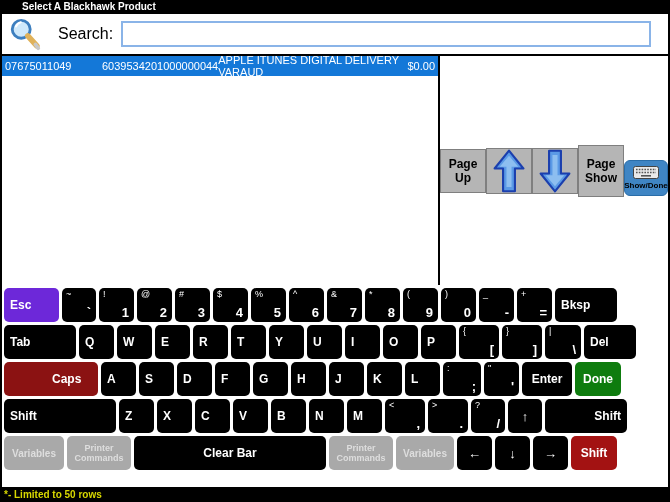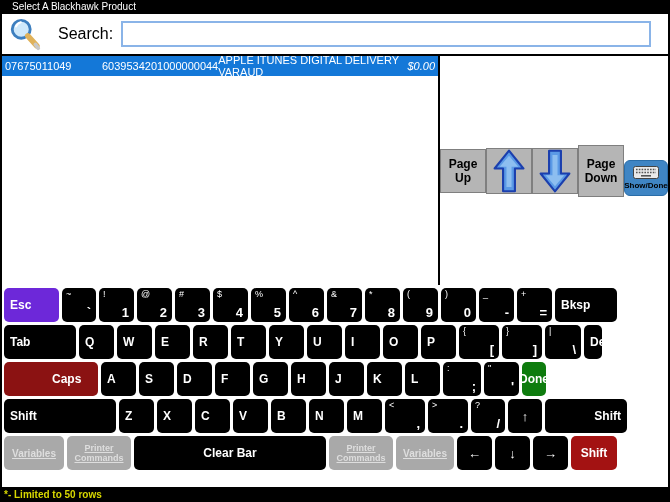--- a/index.html
+++ b/index.html
@@ -1,45 +1,45 @@
 <!DOCTYPE html>
 <html><head>
 <meta charset="utf-8">
 <style>
   html,body{margin:0;padding:0;}
   body{width:670px;height:502px;font-family:"Liberation Sans",sans-serif;background:#fff;overflow:hidden;}
   .window{width:670px;height:502px;background:#000;display:flex;flex-direction:column;box-sizing:border-box;}
-  .title-bar{flex:0 0 14px;background:#000;color:#fff;font-size:10px;font-weight:normal;line-height:14px;padding-left:12px;}
+  .title-bar{flex:0 0 14px;background:#000;color:#fff;font-size:10px;font-weight:bold;line-height:14px;padding-left:22px;}
   .search-panel{flex:0 0 40px;background:#fff;margin:0 2px;display:flex;align-items:center;}
   .search-icon{width:34px;height:34px;margin-left:6px;flex:0 0 auto;}
   .search-label{font-size:16px;color:#000;margin-left:16px;}
   .search-input{margin-left:8px;width:518px;height:22px;border:2px solid #8ab4e8;font-size:14px;padding:0 4px;outline:none;font-family:inherit;}
   .content{flex:0 0 229px;background:#fff;margin:0 2px;display:flex;border-top:2px solid #000;box-sizing:content-box;}
   .results{flex:1;border-right:2px solid #000;overflow:hidden;background:#fff;}
   .result-row{height:20px;display:flex;align-items:center;background:#1478d8;color:#fff;font-size:11px;padding:0 3px;}
   .cell-upc{flex:0 0 97px;}
   .cell-code{flex:0 0 104px;}
   .cell-desc{flex:1;}
-  .cell-price{flex:0 0 auto;font-style:italic;}
+  .cell-price{flex:0 0 auto;}
   .sidebar{flex:0 0 48px;display:flex;align-items:center;padding-top:3px;background:#fff;}
   .side-btn{width:46px;background:#b5b5b5;border:1px solid #7f7f7f;display:flex;align-items:center;justify-content:center;font-weight:bold;font-size:12px;color:#000;text-align:center;margin-bottom:2px;box-sizing:border-box;padding:0;font-family:inherit;line-height:1.2;cursor:pointer;}
   .btn-page-up{height:44px;}
   .btn-arrow{height:46px;}
   .btn-page-down{height:52px;}
   .btn-show-hide{width:44px;height:36px;margin-top:12px;background:#3f85c4;border:1px solid #2a6da8;border-radius:6px;display:flex;flex-direction:column;align-items:center;justify-content:center;gap:2px;font-size:8px;font-weight:bold;color:#000;position:relative;z-index:5;cursor:pointer;font-family:inherit;}
   .keyboard{flex:1;background:#fff;margin:0 2px;padding-top:3px;}
   .kb-row{display:flex;margin:0 0 3px 2px;height:34px;}
   .key{background:#000;color:#fff;border-radius:5px;margin-right:3px;box-sizing:border-box;position:relative;display:flex;align-items:center;justify-content:center;font-size:12px;font-weight:bold;flex:0 0 auto;cursor:pointer;}
   .k-left{justify-content:flex-start;padding-left:6px;}
   .k-right{justify-content:flex-end;padding-right:6px;}
   .k-red{background:#6d28d9;}
   .k-maroon{background:#8b1212;padding-left:48px;}
   .k-green{background:#0e7c0e;}
   .k-darkred{background:#a31212;}
-  .k-gray{background:#a9a9a9;color:#dedede;font-size:10px;text-decoration:underline;}
+  .k-gray{background:#a9a9a9;color:#dedede;font-size:10px;}
   .k-small{font-size:9px;line-height:1.15;text-align:center;}
   .k-arrow{font-size:13px;}
   .dual .k-shift{position:absolute;top:1px;left:4px;font-size:9px;font-weight:normal;}
   .dual .k-main{position:absolute;bottom:2px;right:5px;font-size:13px;font-weight:bold;}
   .status-bar{flex:0 0 15px;background:#000;color:#d8d800;font-size:10px;font-weight:bold;line-height:15px;padding-left:4px;}
 </style>
 </head>
 <body>
 
 <div class="window">
@@ -76,21 +76,21 @@
           <path d="M20 2 L37 23 H27 V50 H13 V23 H3 Z" fill="#5b9ae6" stroke="#1b3fae" stroke-width="2.5" stroke-linejoin="round"></path>
           <path d="M20 8 L31 21 H23 V45 H17 V21 H9 Z" fill="#9ecaf3" opacity="0.75"></path>
         </svg>
       </button>
       <button class="side-btn btn-arrow">
         <svg width="38" height="44" viewBox="0 0 40 52">
           <path d="M20 50 L3 29 H13 V2 H27 V29 H37 Z" fill="#5b9ae6" stroke="#1b3fae" stroke-width="2.5" stroke-linejoin="round"></path>
           <path d="M20 44 L9 31 H17 V7 H23 V31 H31 Z" fill="#9ecaf3" opacity="0.75"></path>
         </svg>
       </button>
-      <button class="side-btn btn-page-down">Page Down</button>
+      <button class="side-btn btn-page-down">Page Show</button>
       <button class="btn-show-hide">
         <svg width="26" height="13" viewBox="0 0 26 13">
           <rect x="0.5" y="0.5" width="25" height="12" rx="2" fill="#e9e9e9" stroke="#444"></rect>
           <line x1="3" y1="3.5" x2="23" y2="3.5" stroke="#555" stroke-width="1.6" stroke-dasharray="1.6 1.2"></line>
           <line x1="3" y1="6.5" x2="23" y2="6.5" stroke="#555" stroke-width="1.6" stroke-dasharray="1.6 1.2"></line>
           <line x1="8" y1="9.8" x2="18" y2="9.8" stroke="#555" stroke-width="1.6"></line>
         </svg>
         <span>Show/Done</span>
       </button>
     </div>
@@ -170,42 +170,43 @@
           <span class="k-main">[</span>
         </div>
         <div class="key dual" style="width: 40px;">
           <span class="k-shift">}</span>
           <span class="k-main">]</span>
         </div>
         <div class="key dual" style="width: 36px;">
           <span class="k-shift">|</span>
           <span class="k-main">\</span>
         </div>
-        <div class="key k-left" style="width: 18px;">Del</div>
+        <div class="key k-left" style="width: 52px;">Del</div>
       </div>
       <div class="kb-row">
         <div class="key k-maroon k-left" style="width: 94px;">Caps</div>
         <div class="key k-left" style="width: 35px;">A</div>
         <div class="key k-left" style="width: 35px;">S</div>
         <div class="key k-left" style="width: 35px;">D</div>
         <div class="key k-left" style="width: 35px;">F</div>
         <div class="key k-left" style="width: 35px;">G</div>
         <div class="key k-left" style="width: 35px;">H</div>
         <div class="key k-left" style="width: 35px;">J</div>
         <div class="key k-left" style="width: 35px;">K</div>
         <div class="key k-left" style="width: 35px;">L</div>
         <div class="key dual" style="width: 38px;">
           <span class="k-shift">:</span>
           <span class="k-main">;</span>
         </div>
         <div class="key dual" style="width: 35px;">
           <span class="k-shift">"</span>
           <span class="k-main">'</span>
         </div>
-        <div class="key k-green" style="width: 24px;">Done</div>
+        <div class="key" style="width: 50px;">Enter</div>
+        <div class="key k-green" style="width: 46px;">Done</div>
       </div>
       <div class="kb-row">
         <div class="key k-left" style="width: 112px;">Shift</div>
         <div class="key k-left" style="width: 35px;">Z</div>
         <div class="key k-left" style="width: 35px;">X</div>
         <div class="key k-left" style="width: 35px;">C</div>
         <div class="key k-left" style="width: 35px;">V</div>
         <div class="key k-left" style="width: 35px;">B</div>
         <div class="key k-left" style="width: 35px;">N</div>
         <div class="key k-left" style="width: 35px;">M</div>

